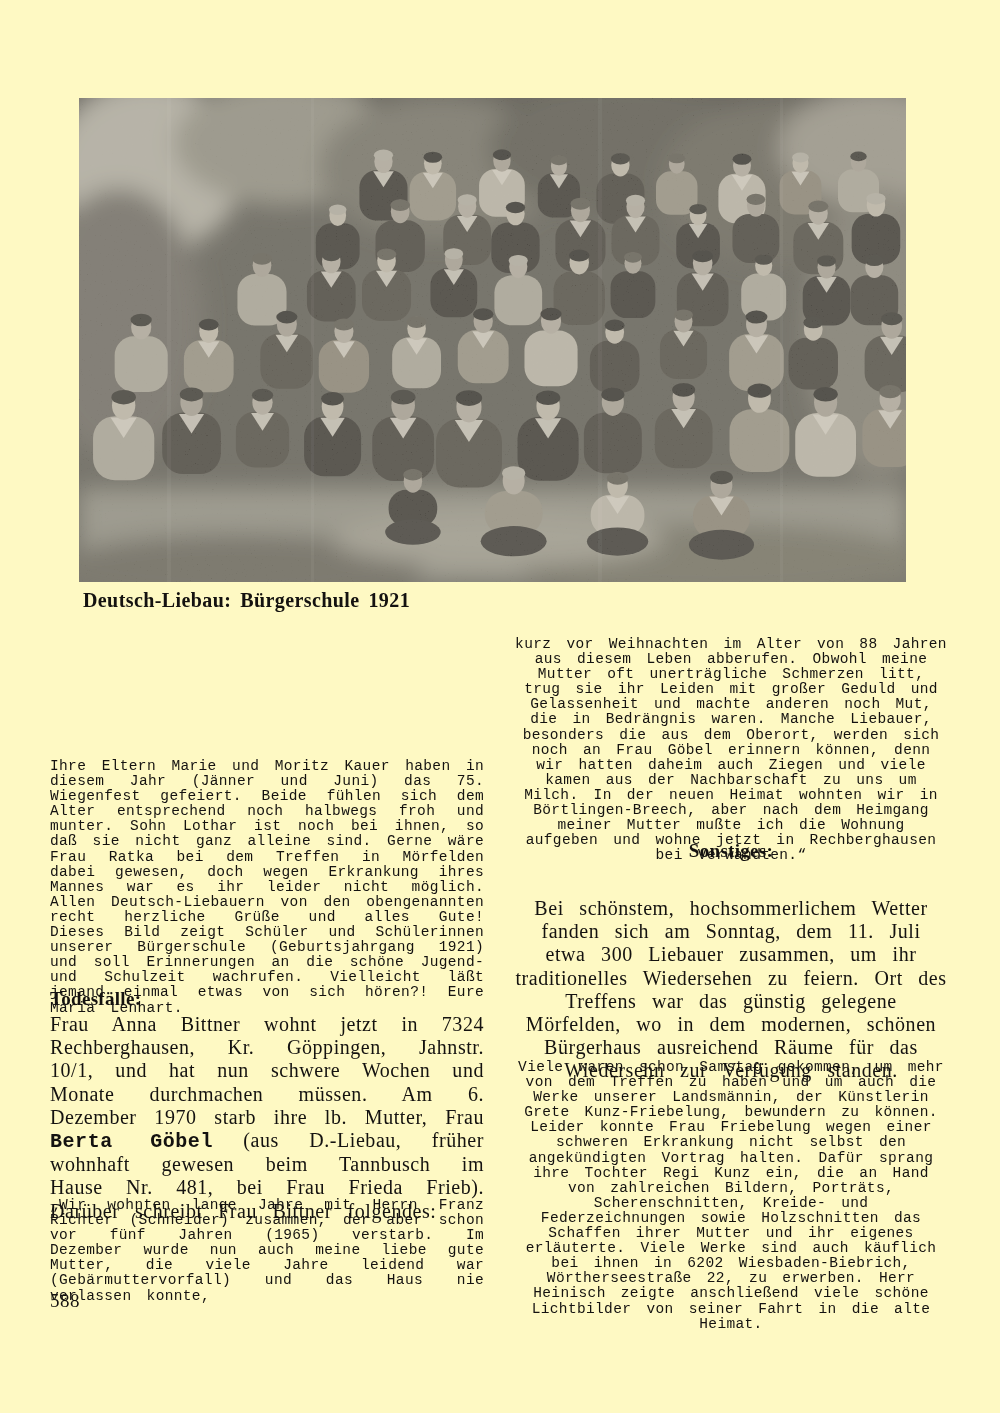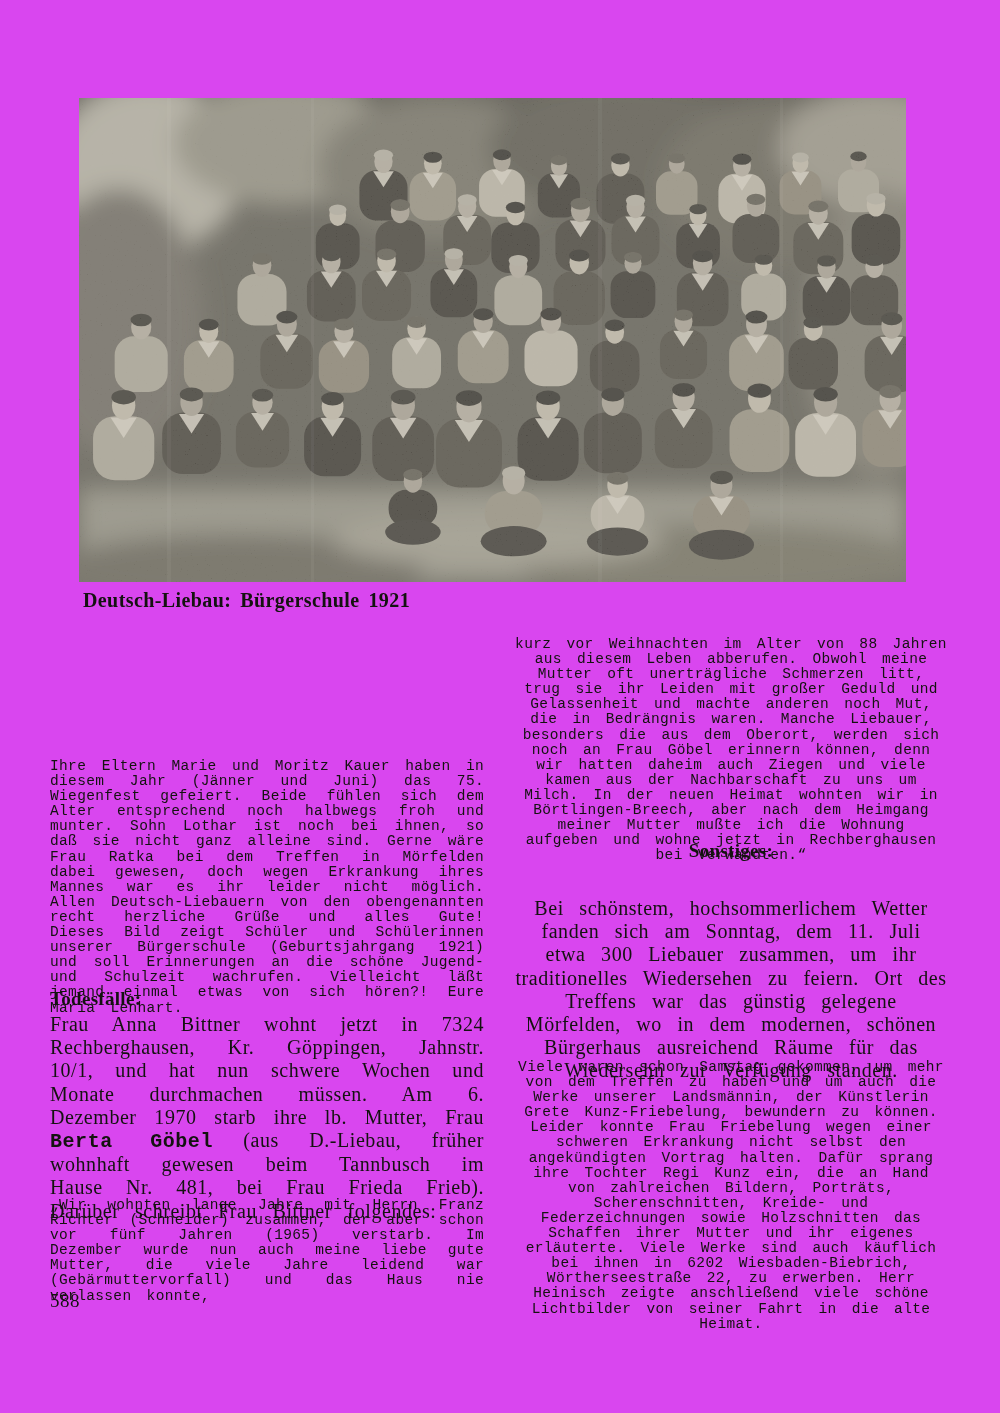--- a/index.html
+++ b/index.html
@@ -1,19 +1,19 @@
 <!DOCTYPE html>
 <html lang="de"><head>
 <meta charset="utf-8">
 <style>
   html,body{margin:0;padding:0;background:#e8e8e6;}
   .page{
     position:relative;
     width:1000px;height:1413px;
-    background:#d946ef;
+    background:#fef9c3;
     font-family:"Liberation Serif", "DejaVu Serif", serif;
     color:#141210;
     overflow:hidden;
   }
   .abs{position:absolute;margin:0;}
   .photo{position:absolute;left:79px;top:98px;width:827px;height:484px;}
   .photo svg{display:block;width:100%;height:100%;}
   .caption{
     left:83px;top:588px;width:430px;
     font-weight:bold;font-size:20px;line-height:24px;

